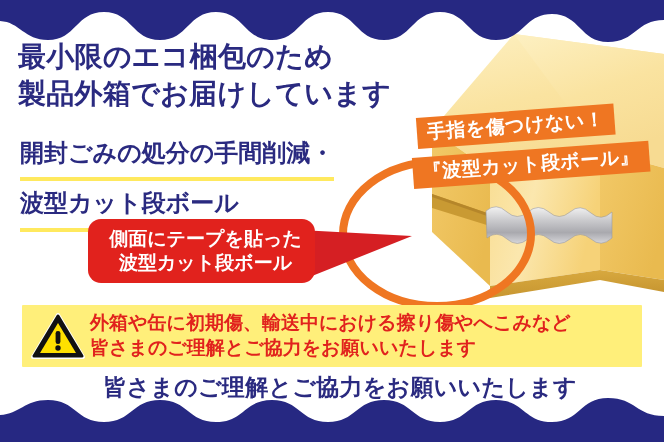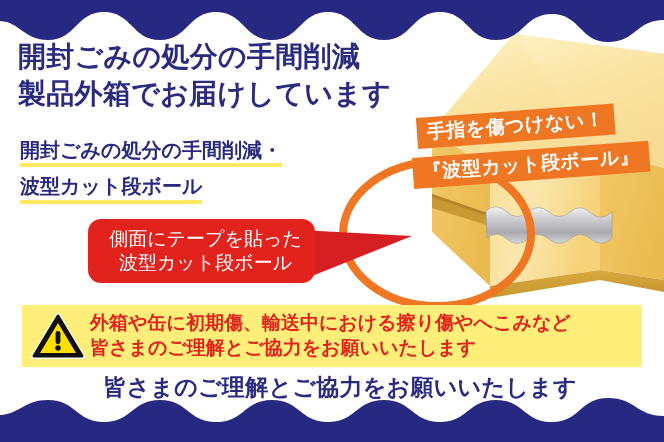--- a/index.html
+++ b/index.html
@@ -30,47 +30,47 @@
   
   #headline{position:absolute;left:18px;top:38px;width:420px;color:#2a2a80;}
   #headline .hl{
     font-size:28px;font-weight:700;line-height:1.33;letter-spacing:.3px;
     white-space:nowrap;
   }
 
   
   #subtext{position:absolute;left:20px;top:138px;width:330px;color:#2a2a80;}
   #subtext .sl{
-    font-size:20px;font-weight:700;line-height:1.22;white-space:nowrap;
+    font-size:24px;font-weight:700;line-height:1.22;white-space:nowrap;
     display:inline-block;margin-bottom:7px;
     background-image:linear-gradient(#ffe95e,#ffe95e);
     background-repeat:no-repeat;
     background-size:100% 4px;
     background-position:0 100%;
-    padding-bottom:5px;
+    padding-bottom:14px;
   }
   #subtext .row{display:block;}
 
   
   .tag{
     position:absolute;background:#ef7622;color:#fff;
     font-size:19px;font-weight:700;letter-spacing:.5px;white-space:nowrap;
     padding:4px 10px 5px 10px;line-height:1.15;
   }
   #tag-1{left:417px;top:118px;transform:rotate(-4.2deg);transform-origin:left center;}
   #tag-2{left:413px;top:158px;transform:rotate(-4.2deg);transform-origin:left center;}
 
   
   #callout{
     position:absolute;left:88px;top:219px;width:227px;height:64px;
     background:#e1221d;border-radius:13px;
     display:flex;flex-direction:column;align-items:center;justify-content:center;
   }
   #callout .cl{
-    color:#fff;font-size:19px;font-weight:400;line-height:1.26;white-space:nowrap;margin-left:8px;
+    color:#fff;font-size:19px;font-weight:700;line-height:1.26;white-space:nowrap;margin-left:8px;
   }
   #callout-arrow{position:absolute;left:300px;top:218px;width:120px;height:72px;}
 
   
   #warning{
     position:absolute;left:22px;top:305px;width:620px;height:62px;
     background:#ffef7a;border-radius:1px;
     display:flex;align-items:center;
   }
   #warn-icon{flex:0 0 auto;width:56px;height:50px;margin-left:8px;}
@@ -170,21 +170,21 @@
              C 356,4 356,26 328,26
              C 300,26 300,4 272,4
              C 244,4 244,26 216,26
              C 188,26 188,4 160,4
              C 132,4 132,26 104,26
              C 76,26 76,4 48,4
              C 24,4 20,18 0,19 Z" fill="#262882"></path>
   </svg>
 
   <div id="headline">
-    <div class="hl">開封ごみの処分の手間削減</div>
+    <div class="hl">最小限のエコ梱包のため</div>
     <div class="hl">製品外箱でお届けしています</div>
   </div>
 
   <div id="subtext">
     <span class="row"><span class="sl">開封ごみの処分の手間削減・</span></span>
     <span class="row"><span class="sl">波型カット段ボール</span></span>
   </div>
 
   <div class="tag" id="tag-1">手指を傷つけない！</div>
   <div class="tag" id="tag-2">『波型カット段ボール』</div>

